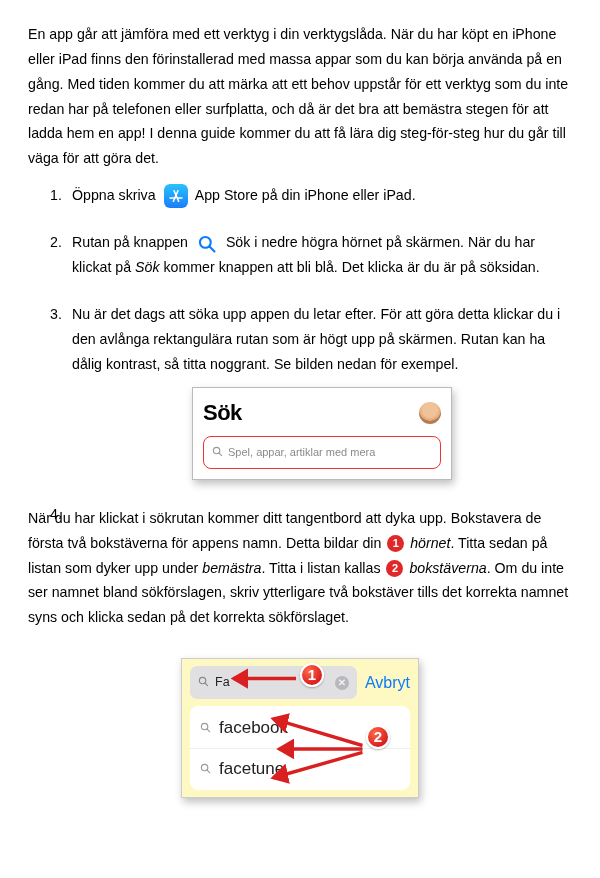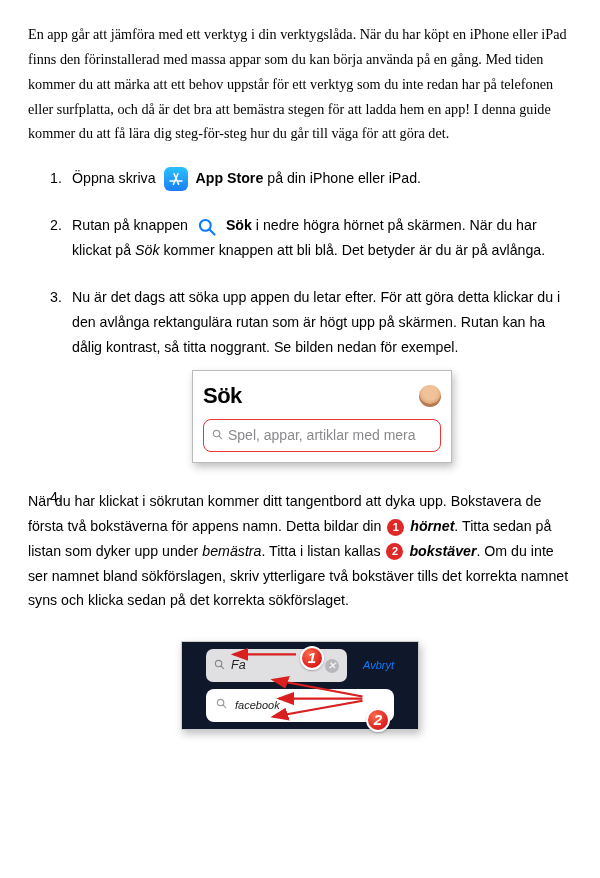--- a/index.html
+++ b/index.html
@@ -10,22 +10,21 @@
     body {
       font-family: -apple-system, BlinkMacSystemFont, "Segoe UI", Helvetica, Arial, sans-serif;
       width: 600px;
       background: #fff;
       color: #000;
       padding: 22px 28px 30px 28px;
       font-size: 14.2px;
       line-height: 1.75;
     }
     .intro {
-      margin-bottom: 20px;
-      font-family: Liberation Serif, serif;
+      margin-bottom: 12px;
     }
     ol.steps {
       list-style: none;
       margin: 0 0 26px 22px;
     }
     ol.steps > li {
       margin-bottom: 22px;
       padding-left: 22px;
       position: relative;
     }
@@ -49,21 +48,21 @@
     .search-icon-inline {
       display: inline-flex;
       width: 22px;
       height: 22px;
       vertical-align: middle;
       margin: 0 4px;
       align-items: center;
       justify-content: center;
     }
     .search-icon-inline svg { width: 20px; height: 20px; }
-    b { font-weight: 700; }
+    b { font-weight: 400; }
     i { font-style: italic; }
     .fig1 {
       display: flex;
       justify-content: center;
       margin: 10px 0 0 0;
     }
     .fig1-box {
       width: 260px;
       border: 1px solid #bbb;
       background: #fff;
@@ -96,21 +95,21 @@
       border-radius: 8px;
       padding: 3px 8px;
       gap: 5px;
     }
     .fig1-search .mag {
       color: #999;
       flex-shrink: 0;
     }
     .fig1-search .ph {
       color: #8a8a8d;
-      font-size: 14px;
+      font-size: 11px;
     }
     .para2 {
       margin-bottom: 28px;
     }
     .red-badge {
       display: inline-flex;
       width: 17px;
       height: 17px;
       background: #e02828;
       color: #fff;
@@ -121,26 +120,25 @@
       justify-content: center;
       vertical-align: middle;
       margin: 0 2px;
     }
     .fig2 {
       display: flex;
       justify-content: center;
     }
     .fig2-box {
       width: 238px;
-      background: #0f172a;
+      background: #fef9c3;
       border: 1px solid #ccc;
       box-shadow: 2px 4px 8px rgba(0,0,0,0.25);
-      padding: 7px 24px;
-      position: relative;
-      font-style: italic;
+      padding: 7px 8px;
+      position: relative;
     }
     .fig2-top {
       display: flex;
       align-items: center;
       gap: 8px;
     }
     .fig2-search {
       flex: 1;
       display: flex;
       align-items: center;
@@ -159,37 +157,36 @@
       border-radius: 50%;
       display: flex;
       align-items: center;
       justify-content: center;
       color: #f1f1f3;
       font-size: 10px;
       font-weight: 700;
     }
     .fig2-cancel {
       color: #0a7aff;
-      font-size: 11px;
-      margin-left: 8px;
+      font-size: 16px;
     }
     .fig2-list {
       background: #fff;
       border-radius: 8px;
       margin-top: 7px;
       padding: 2px 0;
       position: relative;
     }
     .fig2-row {
       display: flex;
       align-items: center;
       gap: 8px;
       padding: 5px 10px;
       border-bottom: 1px solid #eee;
-      font-size: 11px;
+      font-size: 17px;
       color: #222;
     }
     .fig2-row:last-child { border-bottom: none; }
     .fig2-row .mag { color: #999; }
     .fig2-overlay {
       position: absolute;
       top: 0;
       left: 0;
       width: 100%;
       height: 100%;
@@ -241,21 +238,21 @@
     <span>Rutan på knappen</span>
     <span class="search-icon-inline">
       <svg viewBox="0 0 24 24" fill="none" stroke="#0a7aff" stroke-width="2.5" stroke-linecap="round">
           <circle cx="10" cy="10" r="6.5"></circle>
           <line x1="15" y1="15" x2="21" y2="21"></line>
         </svg>
     </span>
     <b>Sök</b>
     <span>i nedre högra hörnet på skärmen. När du har klickat på</span>
     <i>Sök</i>
-    <span>kommer knappen att bli blå. Det betyder är du är på avlånga.</span>
+    <span>kommer knappen att bli blå. Det klicka är du är på söksidan.</span>
   </li>
 
   <li>
     <span class="num">3.</span>
     <span>Nu är det dags att söka upp appen du letar efter. För att göra detta klickar du i den avlånga rektangulära rutan som är högt upp på skärmen. Rutan kan ha dålig kontrast, så titta noggrant. Se bilden nedan för exempel.</span>
     <div class="fig1">
       <div class="fig1-box">
         <div class="fig1-head">
           <span class="fig1-title">Sök</span>
           <span class="memoji"></span>
@@ -278,21 +275,21 @@
   </li>
 
 </ol>
 
 <p class="para2">
   <span>När du har klickat i sökrutan kommer ditt tangentbord att dyka upp. Bokstavera de första två bokstäverna för appens namn. Detta bildar din</span>
   <span class="red-badge">1</span>
   <b><i>hörnet</i></b><span>. Titta sedan på listan som dyker upp under</span>
   <i>bemästra</i><span>. Titta i listan kallas</span>
   <span class="red-badge">2</span>
-  <b><i>bokstäver</i></b><span>. Om du inte ser namnet bland sökförslagen, skriv ytterligare två bokstäver tills det korrekta namnet syns och klicka sedan på det korrekta sökförslaget.</span>
+  <b><i>bokstäverna</i></b><span>. Om du inte ser namnet bland sökförslagen, skriv ytterligare två bokstäver tills det korrekta namnet syns och klicka sedan på det korrekta sökförslaget.</span>
 </p>
 
 <div class="fig2">
   <div class="fig2-box">
     <div class="fig2-top">
       <div class="fig2-search">
         <span class="mag">
           <svg class="mag-svg" viewBox="0 0 24 24" fill="none" stroke="#888" stroke-width="2.5" stroke-linecap="round">
               <circle cx="10" cy="10" r="7"></circle>
               <line x1="15" y1="15" x2="21" y2="21"></line>
@@ -306,20 +303,29 @@
     <div class="fig2-list">
       <div class="fig2-row">
         <span class="mag">
           <svg class="mag-svg" viewBox="0 0 24 24" fill="none" stroke="#999" stroke-width="2.5" stroke-linecap="round">
               <circle cx="10" cy="10" r="7"></circle>
               <line x1="15" y1="15" x2="21" y2="21"></line>
             </svg>
         </span>
         <span>facebook</span>
       </div>
+      <div class="fig2-row">
+        <span class="mag">
+          <svg class="mag-svg" viewBox="0 0 24 24" fill="none" stroke="#999" stroke-width="2.5" stroke-linecap="round">
+              <circle cx="10" cy="10" r="7"></circle>
+              <line x1="15" y1="15" x2="21" y2="21"></line>
+            </svg>
+        </span>
+        <span>facetune</span>
+      </div>
     </div>
 
     <svg class="fig2-overlay" viewBox="0 0 238 120" preserveAspectRatio="none">
       <defs>
         <marker id="ah" markerWidth="6" markerHeight="6" refX="5" refY="3" orient="auto">
           <path d="M0,0 L6,3 L0,6 Z" fill="#d91f1f"></path>
         </marker>
       </defs>
       <line x1="115" y1="17" x2="52" y2="17" stroke="#d91f1f" stroke-width="3" marker-end="url(#ah)"></line>
       <line x1="182" y1="75" x2="92" y2="52" stroke="#d91f1f" stroke-width="3" marker-end="url(#ah)"></line>

